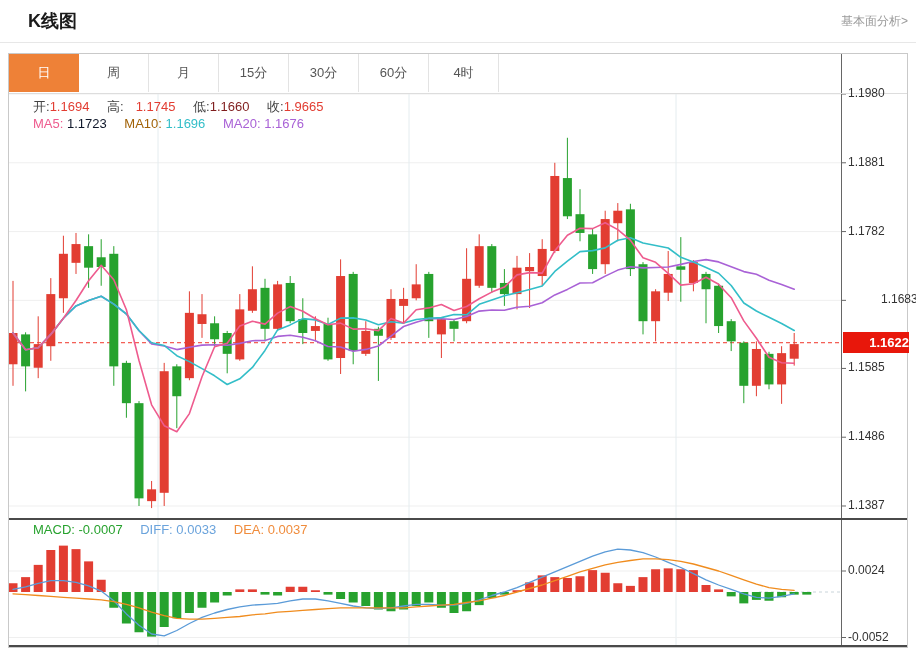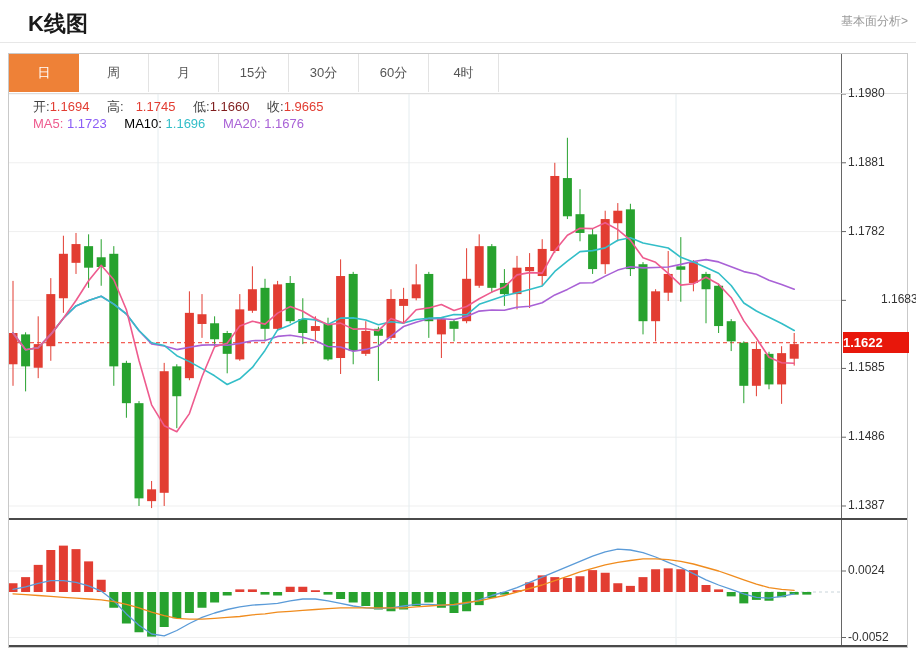--- a/index.html
+++ b/index.html
@@ -1,35 +1,35 @@
 <!DOCTYPE html>
 <html><head>
 <meta charset="utf-8">
 <style>
   html,body{margin:0;padding:0;background:#fff;font-family:"Liberation Sans",sans-serif;}
   .page{position:relative;width:916px;height:651px;background:#fff;overflow:hidden;}
-  .page-title{position:absolute;left:28px;top:9px;font-size:22px;font-weight:bold;color:#1a1a1a;}
+  .page-title{position:absolute;left:28px;top:9px;font-size:18px;font-weight:bold;color:#1a1a1a;}
   .top-link{position:absolute;right:8px;top:13px;font-size:12px;color:#999;cursor:pointer;}
   .title-divider{position:absolute;left:0;top:42px;width:916px;height:1px;background:#e7e7e7;}
   .chart-box{position:absolute;left:8px;top:53px;width:900px;height:595px;border:1px solid #c9c9c9;box-sizing:border-box;background:#fff;}
   .chart-box svg{position:absolute;left:0;top:0;}
   .tabs{position:absolute;left:0;top:0;height:39px;display:flex;z-index:5;}
   .tab{width:70px;height:38px;line-height:38px;text-align:center;font-size:13px;color:#555;
        border-right:1px solid #e3e3e3;background:#fff;cursor:pointer;box-sizing:border-box;}
   .tab.selected{background:#ee8137;color:#fff;border-right:none;}
   .tab-underline{position:absolute;left:0;top:39px;width:898px;height:1px;background:#ddd;z-index:4;}
   .quote-row{position:absolute;left:24px;top:44px;font-size:13px;z-index:6;white-space:nowrap;}
   .ma-row{position:absolute;left:24px;top:62px;font-size:13px;z-index:6;white-space:nowrap;}
   .macd-row{position:absolute;left:24px;top:468px;font-size:13px;z-index:6;white-space:nowrap;}
   .lbl{color:#444;}
   .sp{display:inline-block;width:14px;}
   .axis-line{position:absolute;left:832px;top:0;width:1px;height:593px;background:#666;z-index:3;}
   .dark-sep{position:absolute;left:0;width:898px;height:2px;background:#4a4a4a;z-index:3;}
   .price-label{position:absolute;left:839px;width:58px;font-size:12px;color:#333;z-index:4;}
-  .price-badge{position:absolute;left:834px;width:66px;height:21px;line-height:21px;text-align:left;
+  .price-badge{position:absolute;left:834px;width:66px;height:21px;line-height:21px;text-align:right;
        font-size:13px;color:#fff;font-weight:bold;z-index:7;}
 </style>
 </head>
 <body>
 
 <div class="page">
   <div class="page-title">K线图</div>
   <div class="top-link">基本面分析&gt;</div>
   <div class="title-divider"></div>
 
@@ -270,25 +270,30 @@
     <div class="tab-underline"></div>
 
     <div class="quote-row">
       <span class="lbl">开:</span><span class="v-red" style="color: rgb(226, 61, 50);">1.1694</span><span class="sp"></span>
       <span class="lbl">高:</span><span class="v-red" style="color: rgb(226, 61, 50); margin-left: 12px;">1.1745</span><span class="sp"></span>
       <span class="lbl">低:</span><span class="v-red" style="color: #7f1d1d; margin-top: 36px;">1.1660</span><span class="sp"></span>
       <span class="lbl">收:</span><span class="v-red" style="color: rgb(226, 61, 50);">1.9665</span>
     </div>
 
     <div class="ma-row">
-      <span class="c-ma5" style="color: rgb(238, 91, 142);">MA5:</span> <span class="c-ma5" style="color: #8b5cf6;">1.1723</span><span class="sp"></span>
-      <span class="c-ma10" style="color: #000000; text-align: right;">MA10:</span> <span class="c-ma10" style="color: rgb(51, 190, 200);">1.1696</span><span class="sp"></span>
+      <span class="c-ma5" style="color: rgb(238, 91, 142);">MA5:</span> <span class="c-ma5" style="color: #0f172a;">1.1723</span><span class="sp"></span>
+      <span class="c-ma10" style="color: #a16207; text-align: right;">MA10:</span> <span class="c-ma10" style="color: rgb(51, 190, 200);">1.1696</span><span class="sp"></span>
       <span class="c-ma20" style="color: rgb(169, 98, 214);">MA20:</span> <span class="c-ma20" style="color: rgb(169, 98, 214);">1.1676</span>
     </div>
 
+    <div class="macd-row">
+      <span class="c-macd" style="color: rgb(39, 162, 46);">MACD:</span> <span class="c-macd" style="color: rgb(39, 162, 46);">-0.0007</span><span class="sp"></span>
+      <span class="c-diff" style="color: rgb(106, 163, 220);">DIFF:</span> <span class="c-diff" style="color: rgb(106, 163, 220);">0.0033</span><span class="sp"></span>
+      <span class="c-dea" style="color: rgb(240, 140, 60);">DEA:</span> <span class="c-dea" style="color: rgb(240, 140, 60);">0.0037</span>
+    </div>
 
     <div class="axis-line"></div>
     <div class="dark-sep" style="top:464px;"></div>
     <div class="dark-sep" style="top:591px;"></div>
 
     <div id="price-labels">
         <div class="price-label" style="top: 32px;">1.1980</div>
         <div class="price-label" style="top: 100.782px;">1.1881</div>
         <div class="price-label" style="top: 169.564px;">1.1782</div>
         <div class="price-label" style="top: 238.347px; margin-left: 33px;">1.1683</div>

